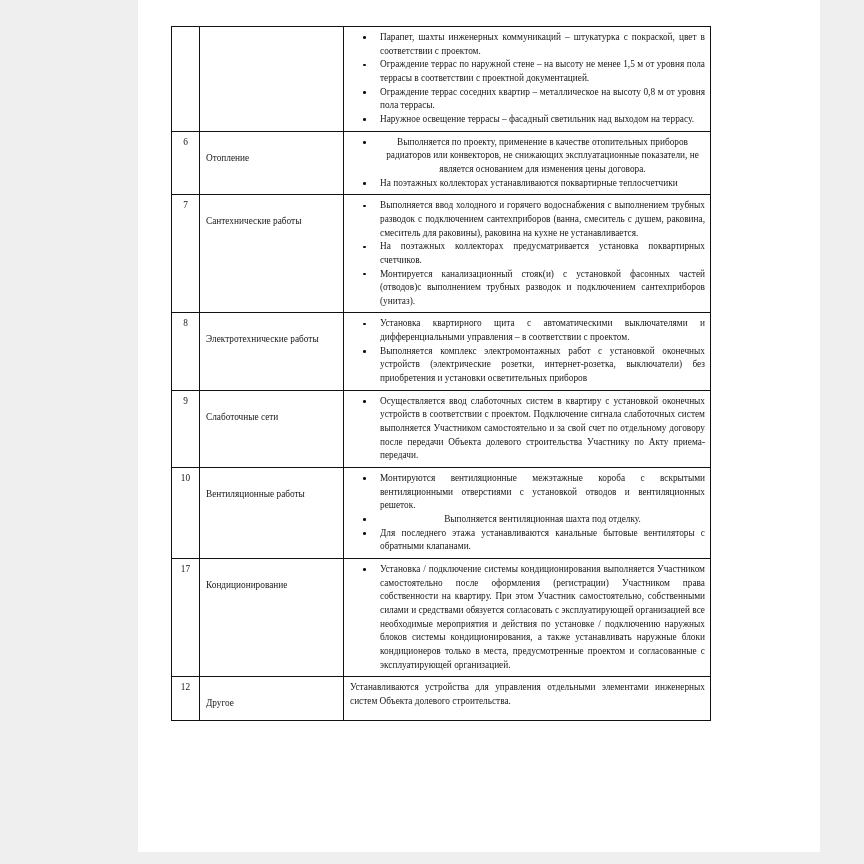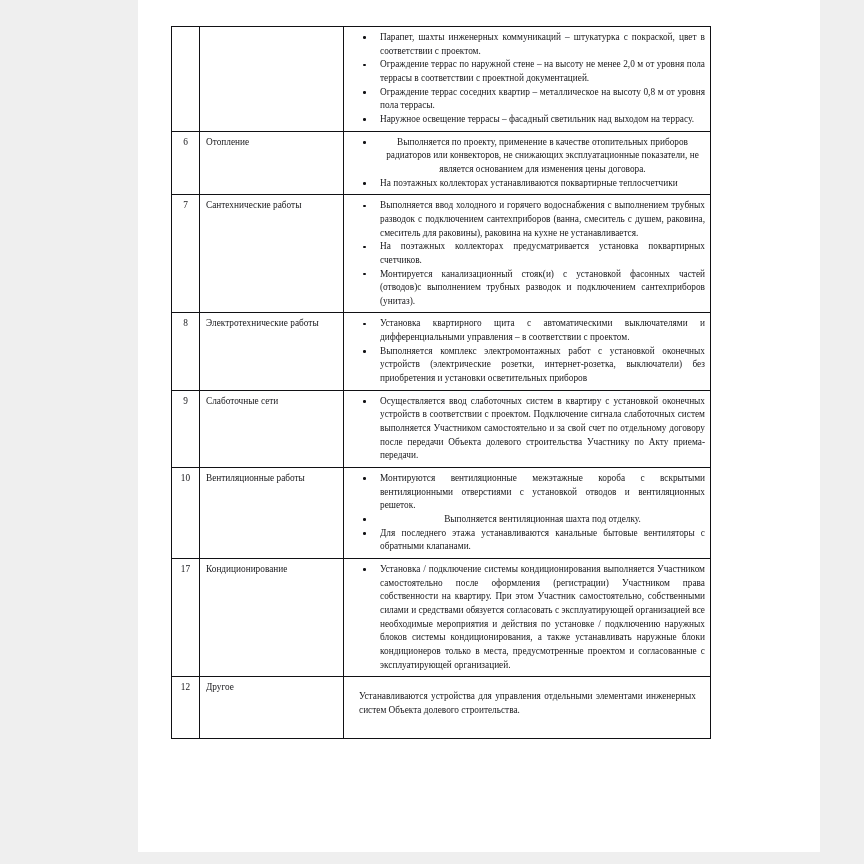--- a/index.html
+++ b/index.html
@@ -47,21 +47,21 @@
 
   td.num {
     text-align: center;
     padding-top: 4px;
     padding-left: 0;
     padding-right: 0;
   }
 
   td.name {
     padding-left: 6px;
-    padding-top: 4px;
+    padding-top: 20px;
   }
 
   td.desc {
     padding-left: 6px;
     padding-right: 5px;
     padding-top: 4px;
   }
 
   ul.bullets {
     margin: 0;
@@ -83,21 +83,21 @@
     width: 2.6px;
     height: 2.6px;
     background: #111114;
     border-radius: 50%;
   }
   ul.bullets > li.nojust {
     text-align: center;
   }
 
   p.plain {
-    margin: 9px;
+    margin: 0;
     text-align: justify;
     text-justify: inter-word;
   }
   p.plain.nojust { text-align: left; }
 
   .sr-spacer { display: block; height: 7px; }
 </style>
 </head>
 <body>
 
@@ -109,21 +109,21 @@
       <col class="c-desc">
     </colgroup>
     <tbody>
 
       <tr>
         <td class="num"></td>
         <td class="name"></td>
         <td class="desc">
           <ul class="bullets">
             <li>Парапет, шахты инженерных коммуникаций – штукатурка с покраской, цвет в соответствии с проектом.</li>
-            <li>Ограждение террас по наружной стене – на высоту не менее 2,0 м от уровня пола террасы в соответствии с проектной документацией.</li>
+            <li>Ограждение террас по наружной стене – на высоту не менее 1,5 м от уровня пола террасы в соответствии с проектной документацией.</li>
             <li>Ограждение террас соседних квартир – металлическое на высоту 0,8 м от уровня пола террасы.</li>
             <li>Наружное освещение террасы – фасадный светильник над выходом на террасу.</li>
           </ul>
         </td>
       </tr>
 
       <tr>
         <td class="num">6</td>
         <td class="name">Отопление</td>
         <td class="desc">

